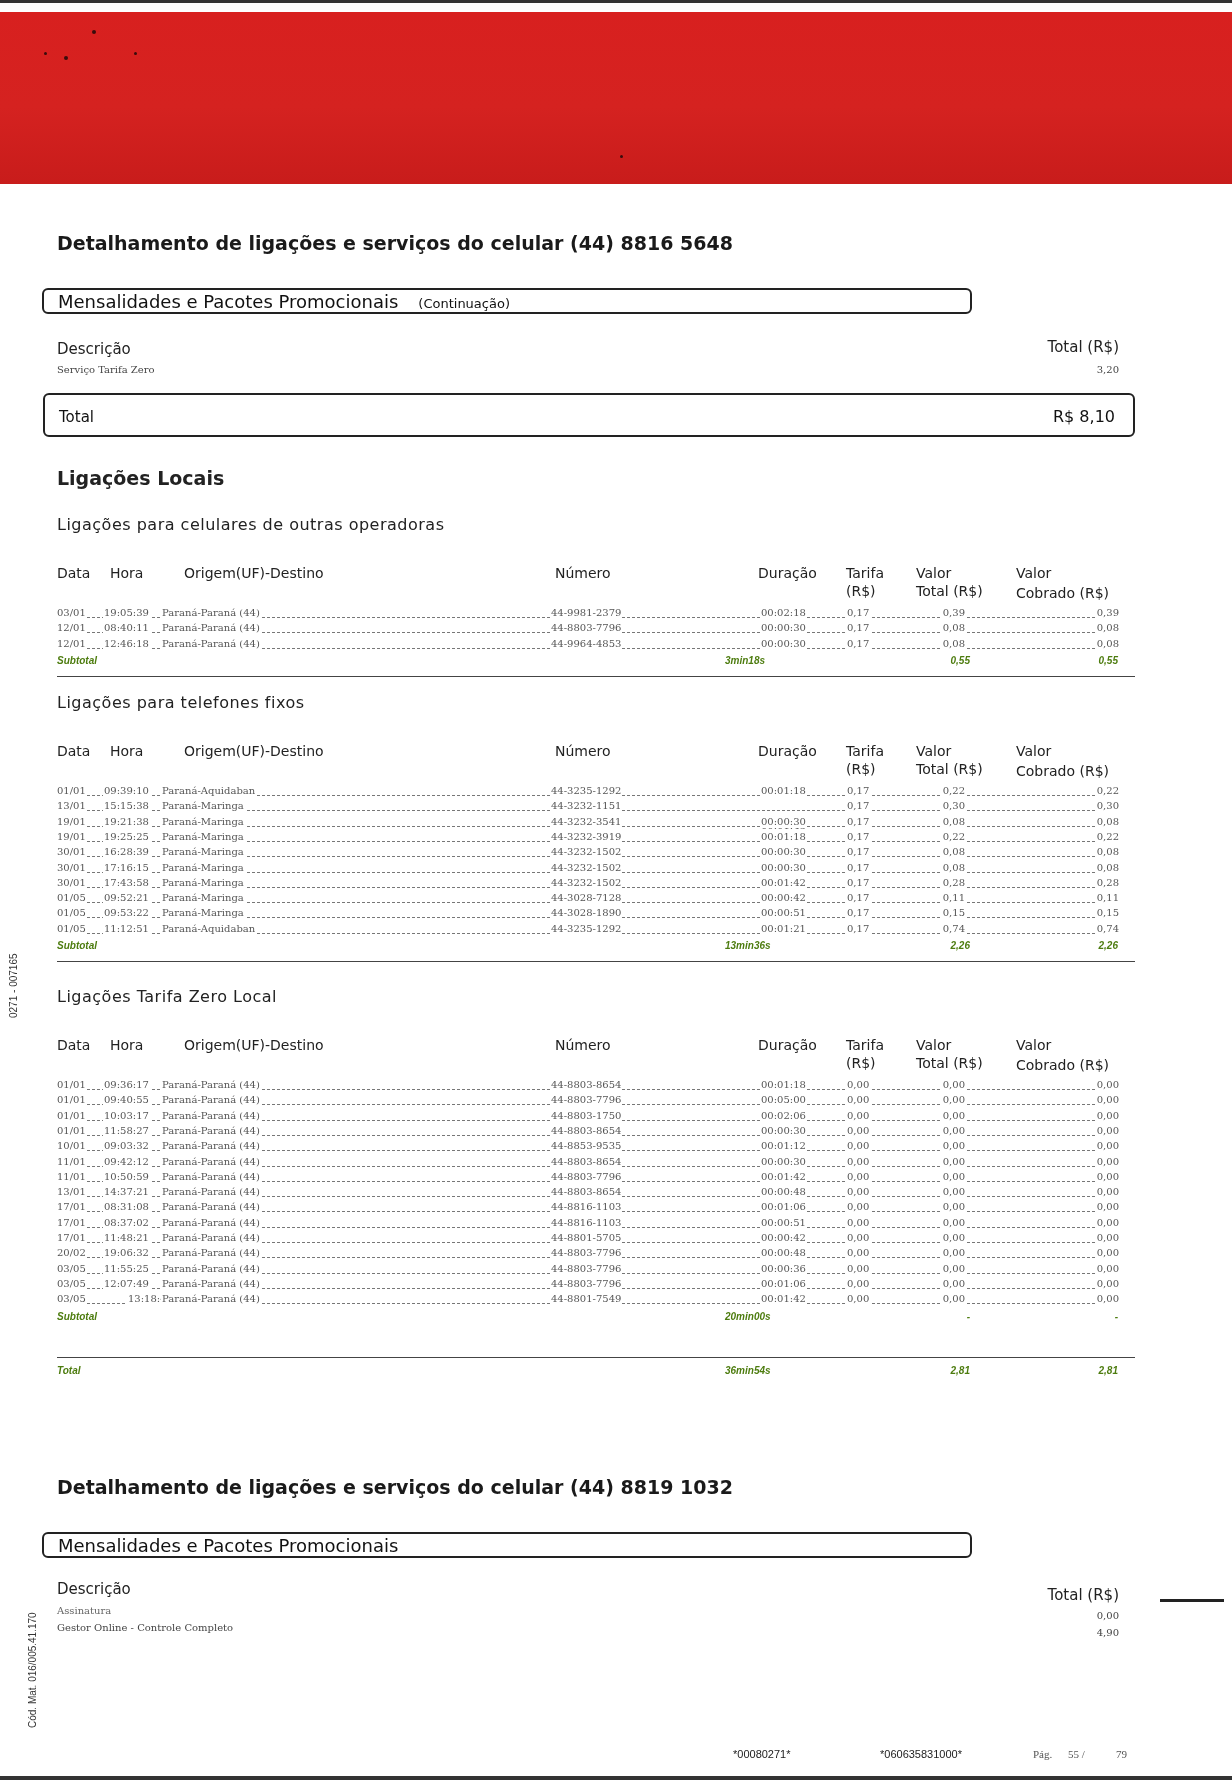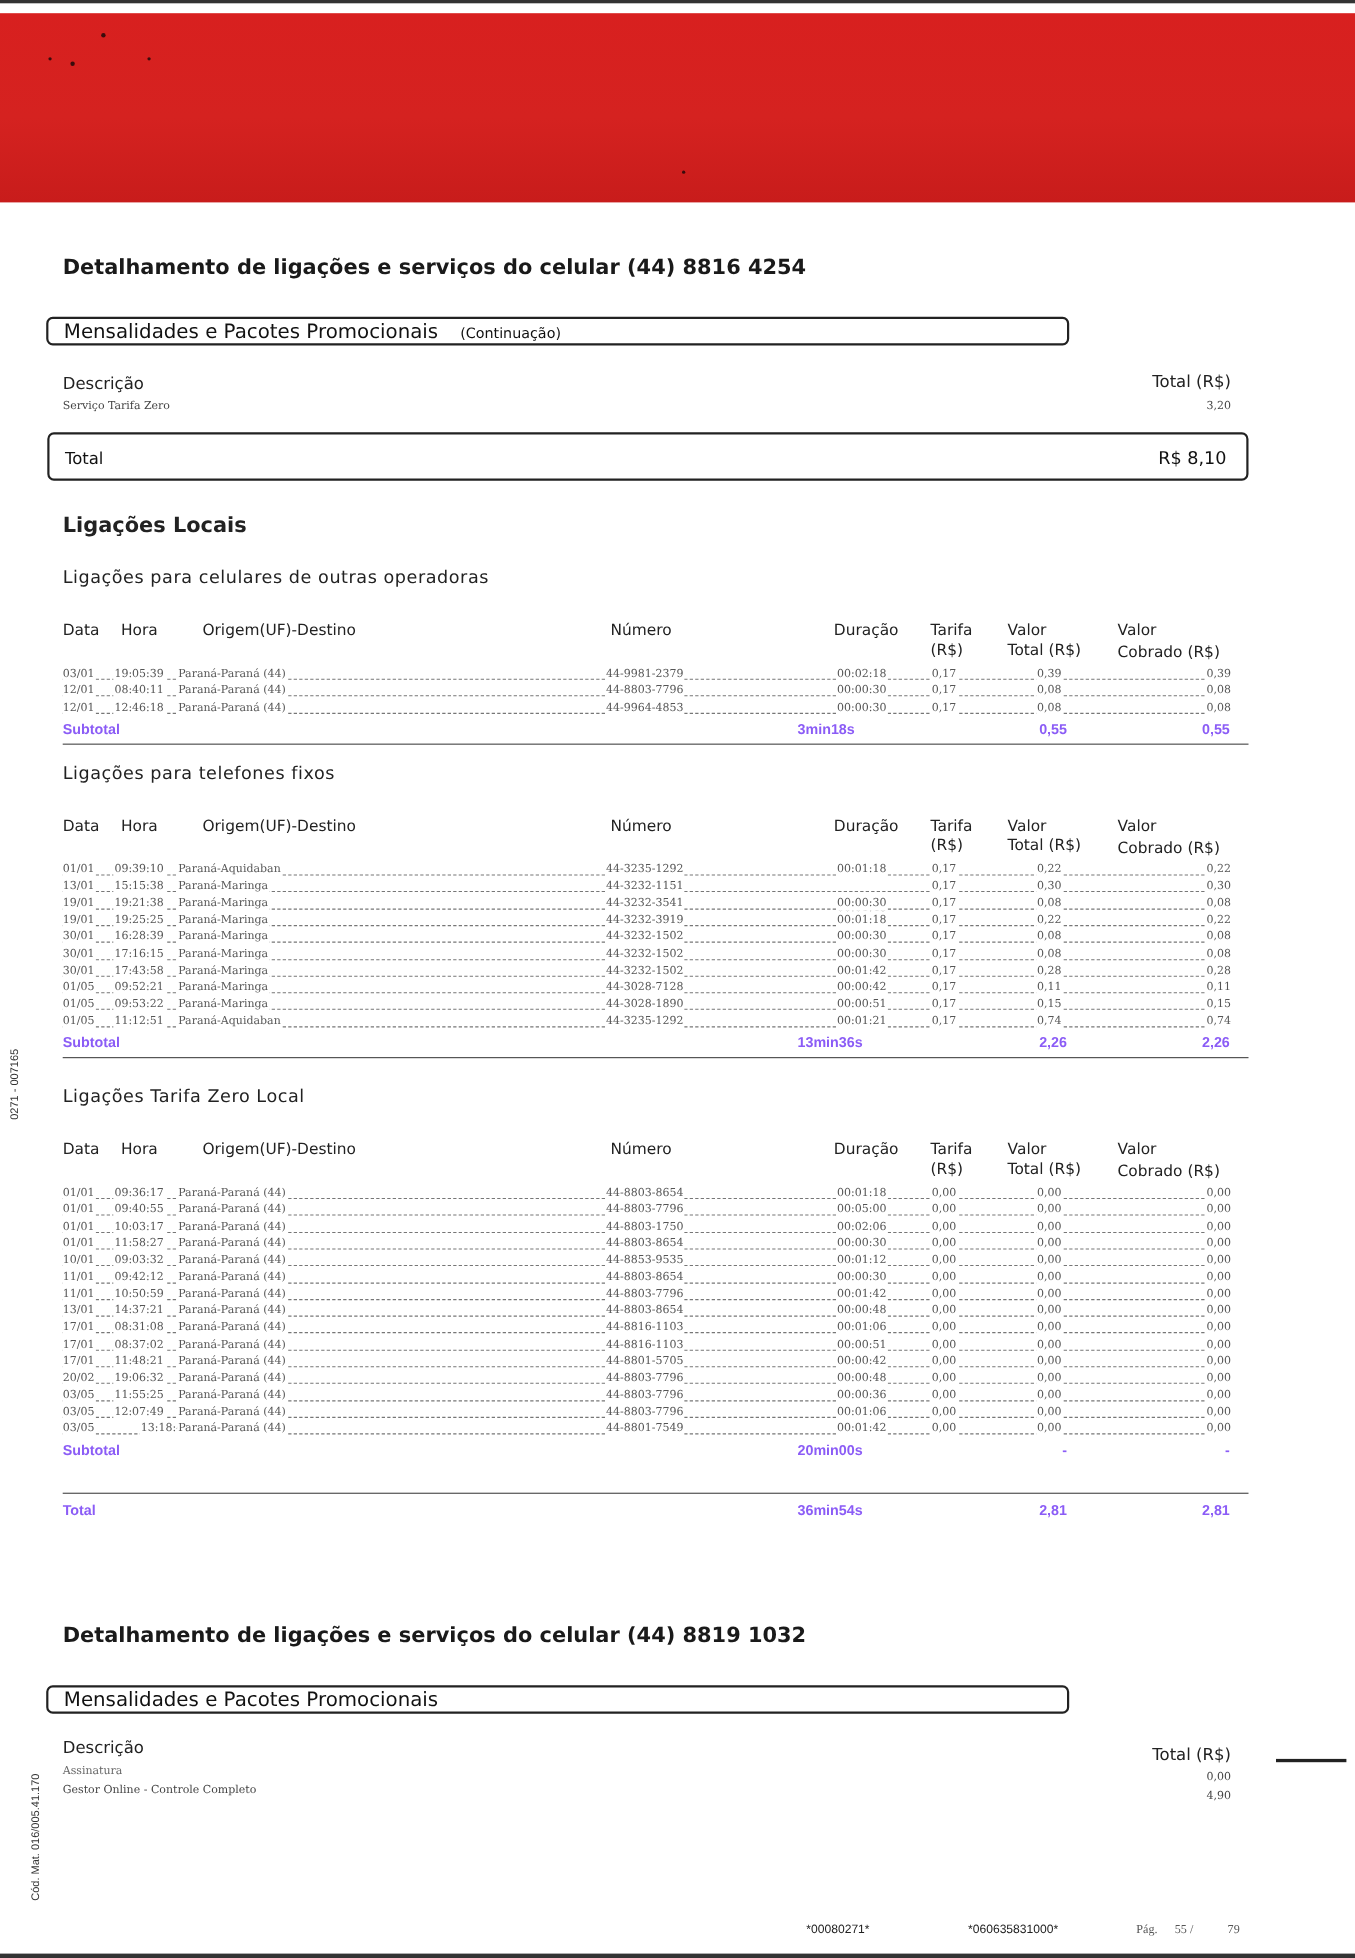--- a/index.html
+++ b/index.html
@@ -31,21 +31,21 @@
   .h2 { position: absolute; left: 57px; font-size: 19px; font-weight: bold; color: #222; }
   .h3 { position: absolute; left: 57px; font-size: 16px; color: #222; letter-spacing: 0.5px; }
 
   .colhdr { position: absolute; font-size: 14px; color: #222; line-height: 20px; white-space: nowrap; }
 
   .row { position: absolute; left: 57px; width: 1063px; height: 15px; font-family: "DejaVu Serif", serif;
     font-size: 10px; color: #555; }
   .row .dash { position: absolute; left: 0; right: 0; top: 11px; border-bottom: 1px dashed #777; }
   .row span { position: absolute; top: 0; background: #fff; padding: 0 1px; white-space: nowrap; line-height: 13px; }
 
-  .sub { position: absolute; font-family: "Liberation Sans", sans-serif; font-size: 13px; font-weight: bold; color: #8b5cf6; white-space: nowrap; }
+  .sub { position: absolute; font-family: "Liberation Sans", sans-serif; font-size: 10px; font-weight: bold; color: #4d7c0f; white-space: nowrap; font-style: italic; }
   .thinrule { position: absolute; left: 57px; width: 1078px; border-top: 1px solid #444; }
 
   .vert { position: absolute; font-family: "Liberation Sans", sans-serif; font-size: 10px; color: #333; transform: rotate(-90deg); transform-origin: left top; white-space: nowrap; }
   .foot { position: absolute; top: 1748px; font-family: "Liberation Sans", sans-serif; font-size: 11px; color: #222; white-space: nowrap; }
   .sidebar-mark { position: absolute; left: 1160px; top: 1599px; width: 64px; border-top: 3px solid #222; }
   .bottomedge { position: absolute; left: 0; top: 1776px; width: 1232px; height: 4px; background: #333; }
 </style>
 </head>
 <body>
 
@@ -53,21 +53,21 @@
 <div class="banner">
   <div class="spot" style="left:92px;top:18px"></div>
   <div class="spot" style="left:44px;top:40px;width:3px;height:3px"></div>
   <div class="spot" style="left:64px;top:44px"></div>
   <div class="spot" style="left:134px;top:40px;width:3px;height:3px"></div>
   <div class="spot" style="left:620px;top:143px;width:3px;height:3px"></div>
 </div>
 
 <div class="h1" style="top:232px">
   <span>Detalhamento de ligações e serviços do celular</span>
-  <span>(44) 8816 4254</span>
+  <span>(44) 8816 5648</span>
 </div>
 
 <div class="boxhead" style="top:288px">
   <div class="t"><span>Mensalidades e Pacotes Promocionais</span><span class="c">(Continuação)</span></div>
 </div>
 
 <div class="label" style="left:57px;top:340px">Descrição</div>
 <div class="label" style="right:113px;top:338px">Total (R$)</div>
 <div class="small" style="left:57px;top:364px">Serviço Tarifa Zero</div>
 <div class="small" style="right:113px;top:364px">3,20</div>

